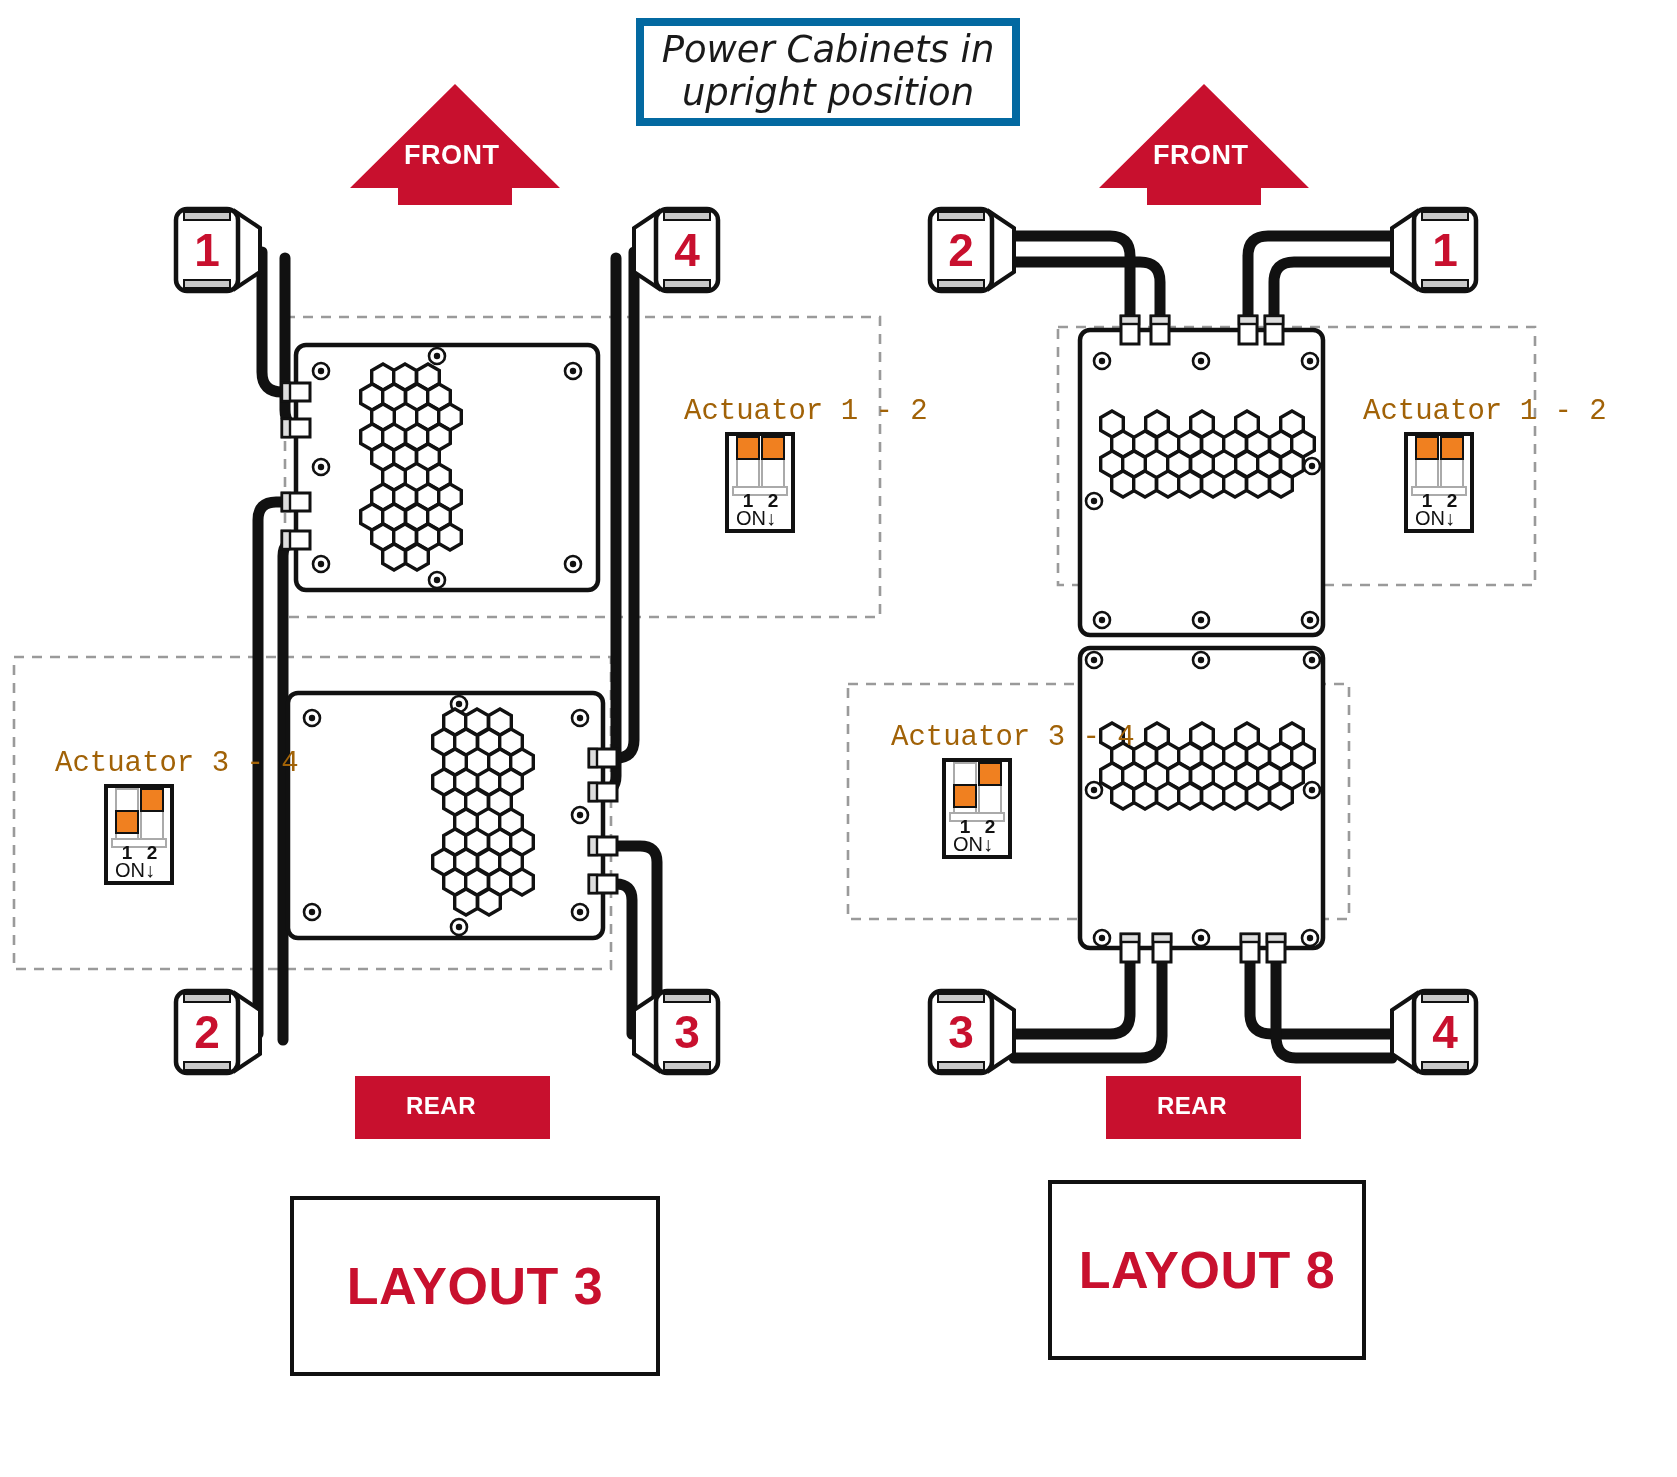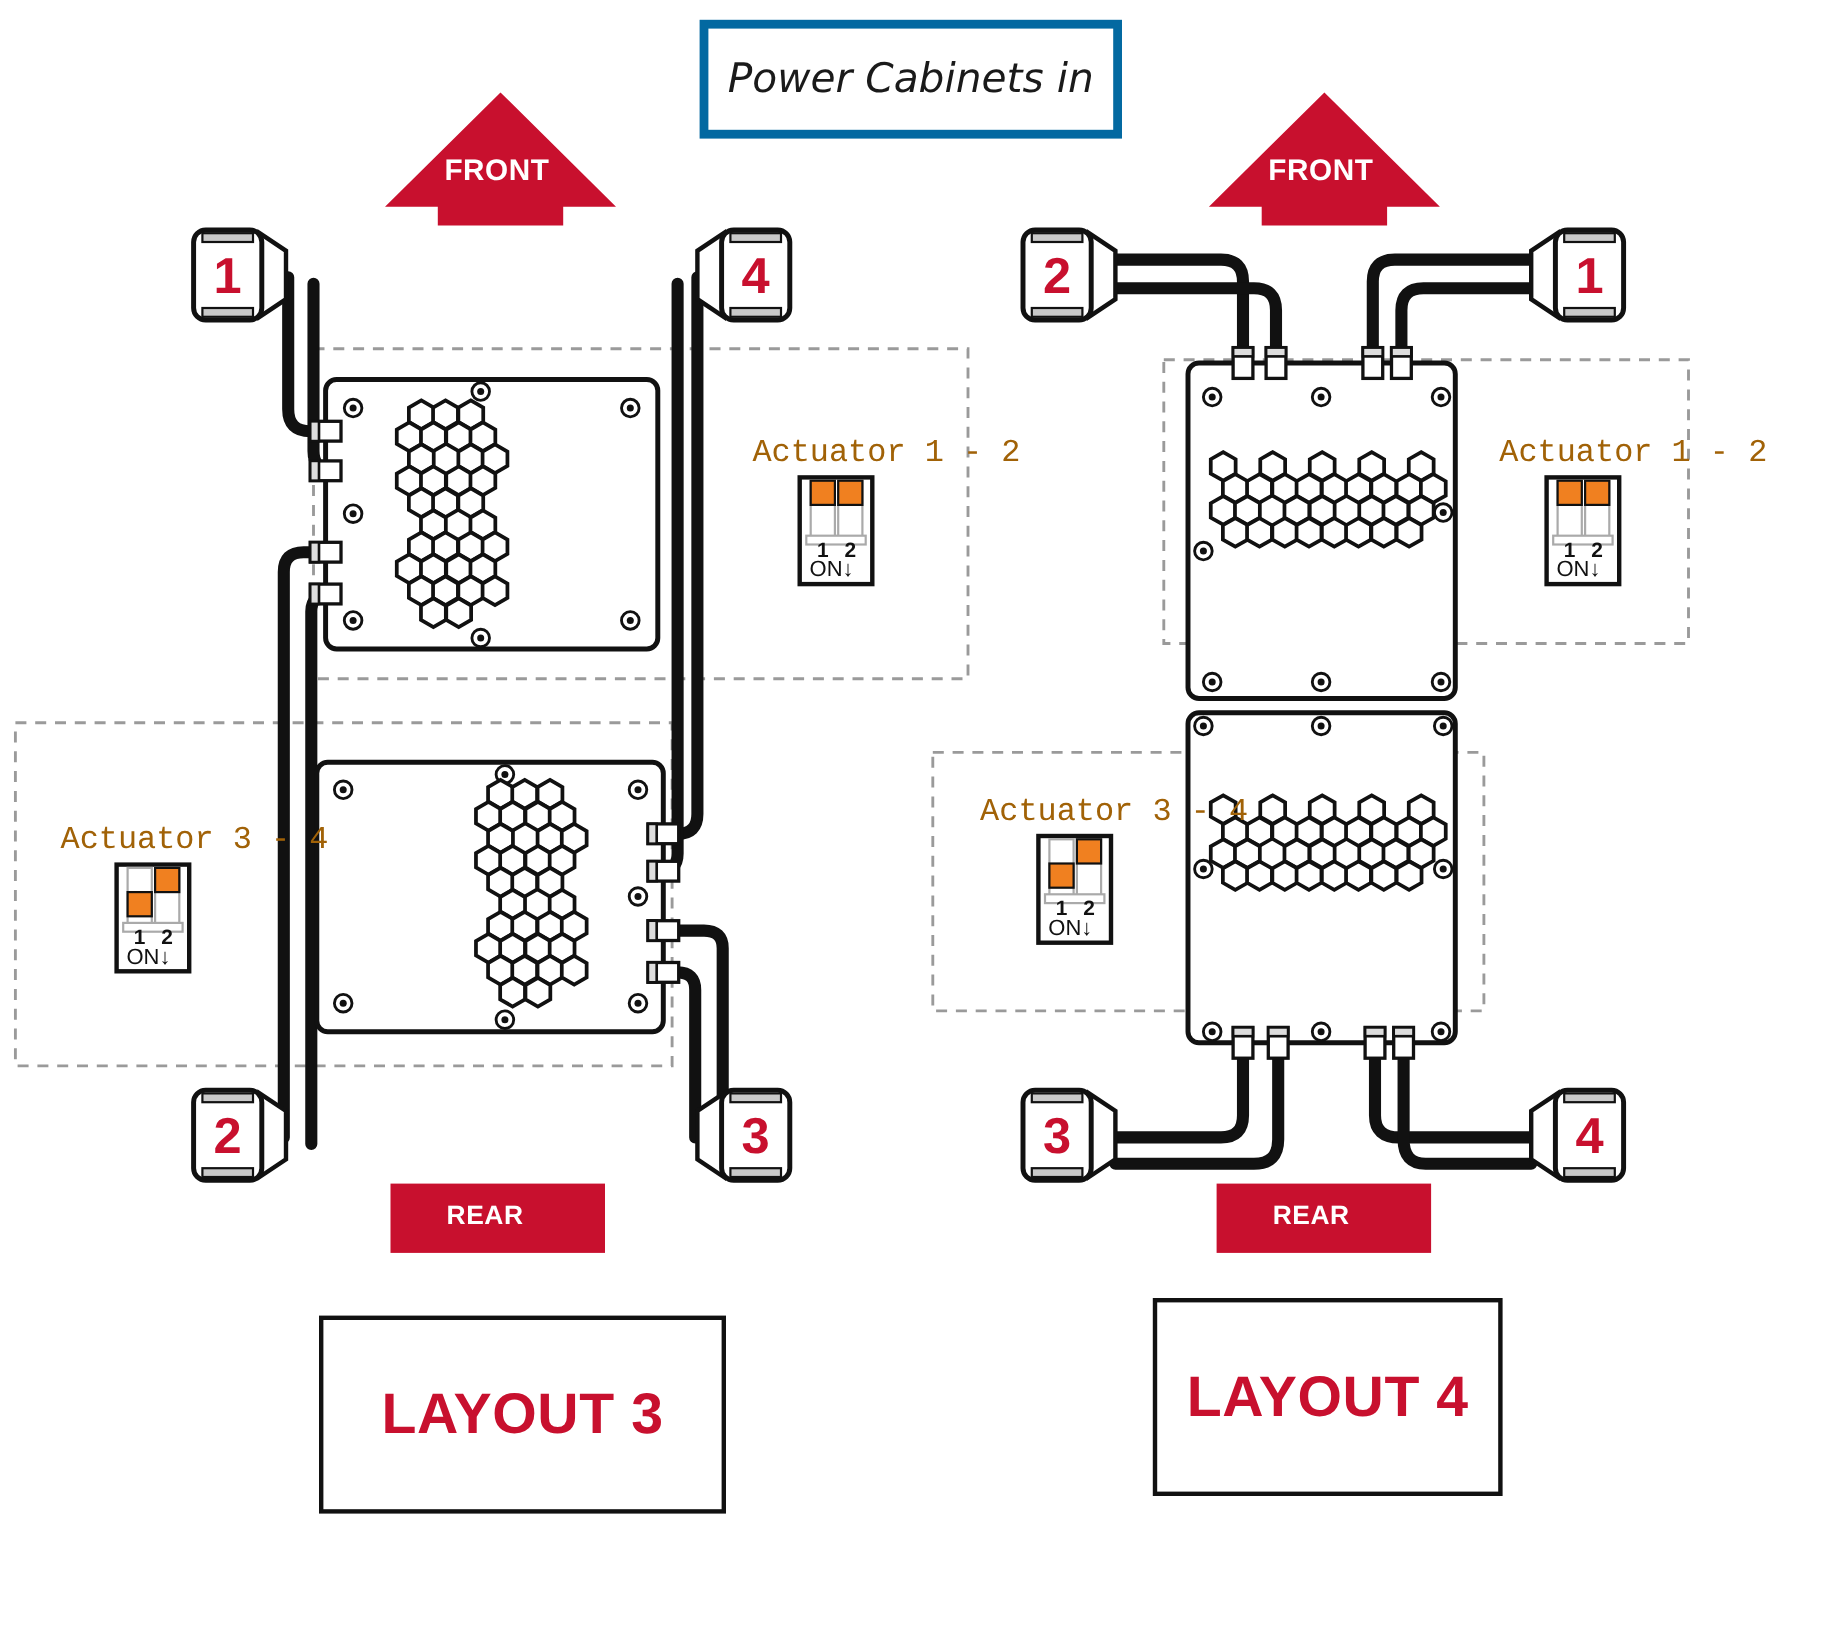--- a/index.html
+++ b/index.html
@@ -423,20 +423,21 @@
       <rect x="954" y="785" width="22" height="22" fill="#F08020" stroke="#111" stroke-width="2"></rect>
       <rect x="979" y="763" width="22" height="22" fill="#F08020" stroke="#111" stroke-width="2"></rect>
       <rect x="950" y="813" width="54" height="8" fill="#fff" stroke="#aaa" stroke-width="2"></rect>
     </g>
 
   </svg>
 
   <div class="title-box">
     <div class="title-text">
       <span>Power Cabinets in</span><br>
+      <span>upright position</span>
     </div>
   </div>
 
   <div class="front-label" style="left:404px;top:140px;">FRONT</div>
   <div class="front-label" style="left:1153px;top:140px;">FRONT</div>
   <div class="rear-label" style="left:406px;top:1092px;">REAR</div>
   <div class="rear-label" style="left:1157px;top:1092px;">REAR</div>
 
   <div class="conn-num" style="left:177px;top:220px;">1</div>
   <div class="conn-num" style="left:657px;top:220px;">4</div>
@@ -473,16 +474,16 @@
   <div class="dip-digit" style="left:954px;top:816px;">1</div>
   <div class="dip-digit" style="left:979px;top:816px;">2</div>
   <div class="dip-on" style="left:953px;top:833px;">
     <span>ON</span><span>↓</span>
   </div>
 
   <div class="layout-box" style="left:290px;top:1196px;width:370px;height:180px;">
     <span class="layout-text">LAYOUT 3</span>
   </div>
   <div class="layout-box" style="left:1048px;top:1180px;width:318px;height:180px;">
-    <span class="layout-text">LAYOUT 4</span>
+    <span class="layout-text">LAYOUT 8</span>
   </div>
 
 </div>
 
 </body></html>

